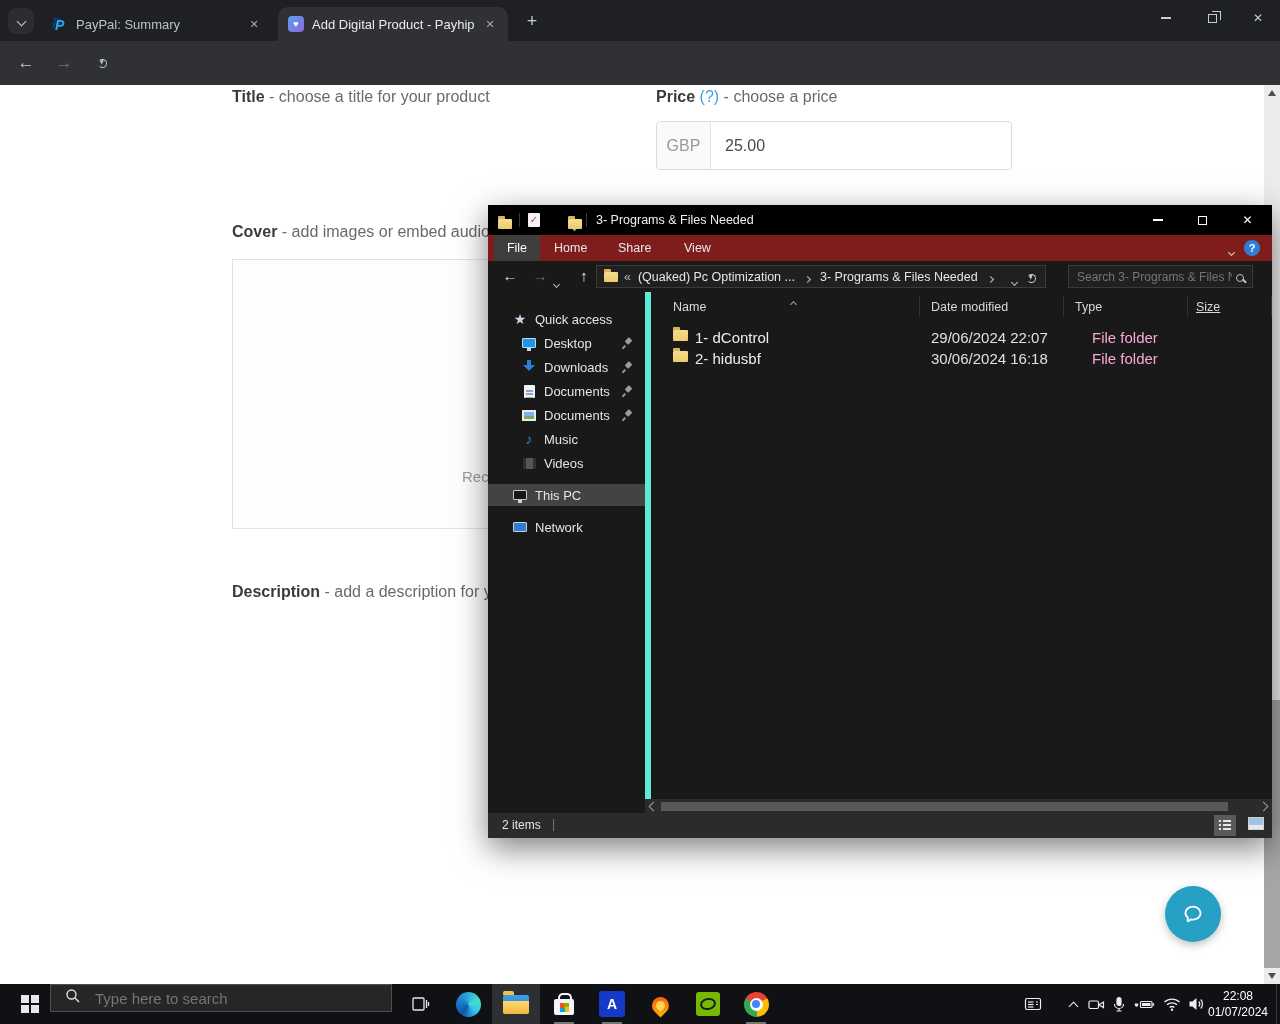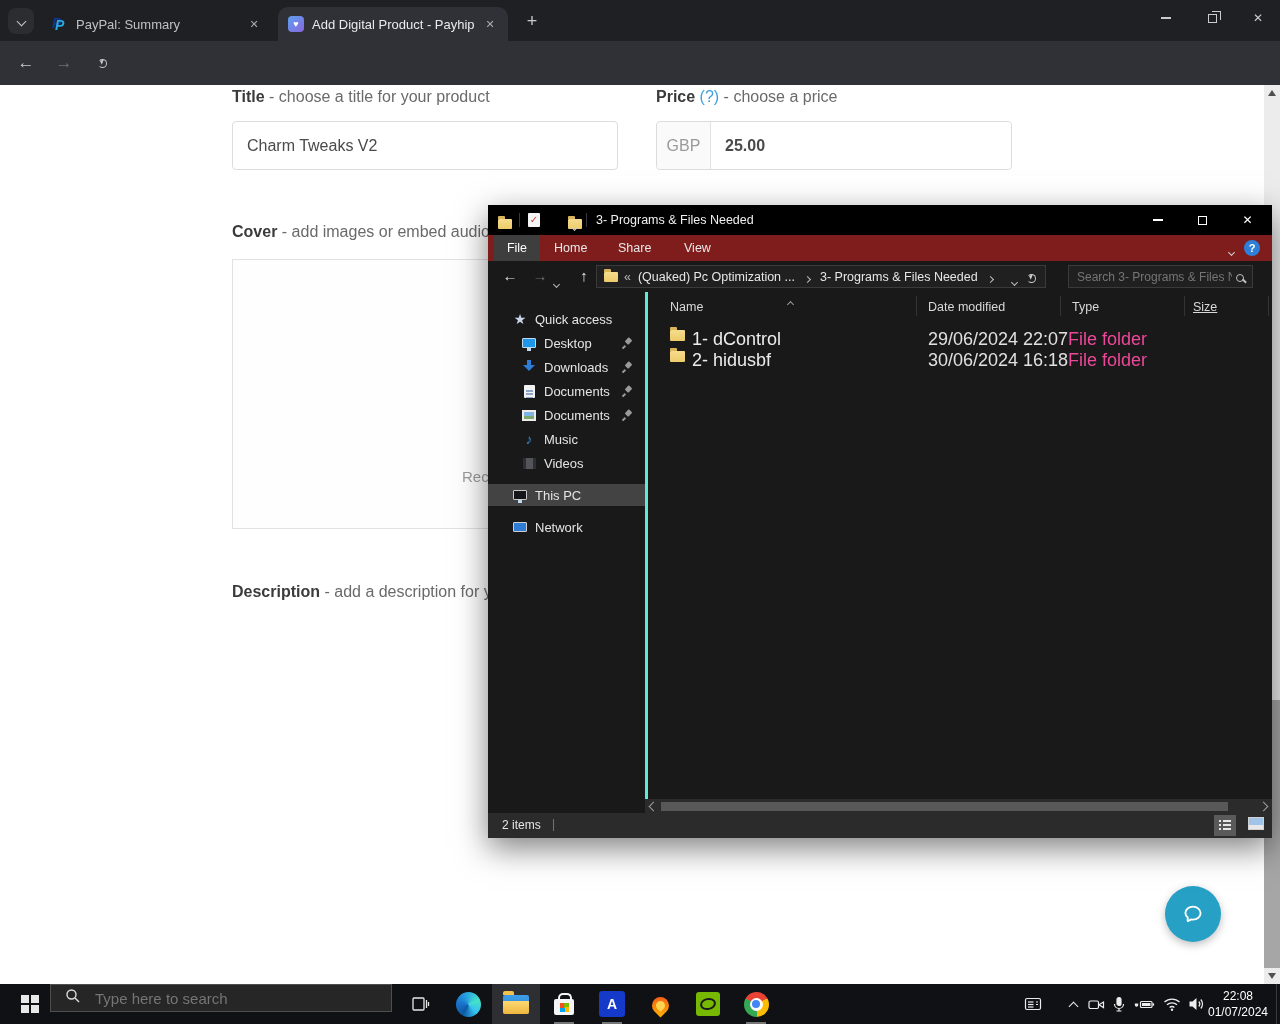--- a/index.html
+++ b/index.html
@@ -78,21 +78,21 @@
   .field-label b { color:#3B3B3B; }
   .help-link { color:#41A0DC; }
   #title-label { left:232px; top:3px; }
   #price-label { left:656px; top:3px; }
   .text-input { border:1px solid #DCDCDC; border-radius:4px; background:#fff; font-size:16px; color:#4A4A4A;
                 font-family:inherit; padding:0 14px; outline:none; }
   #title-input { left:232px; top:36px; width:386px; height:49px; }
   #price-wrap { left:656px; top:36px; width:356px; height:49px; border:1px solid #DCDCDC; border-radius:4px; display:flex; }
   #currency-prefix { width:54px; background:#FAFAFA; border-right:1px solid #E3E3E3; color:#9A9A9A;
                      font-size:16px; display:flex; align-items:center; justify-content:center; border-radius:4px 0 0 4px; }
-  #price-input { flex:1; border:none; border-radius:0 4px 4px 0;font-weight:bold; }
+  #price-input { flex:1; border:none; border-radius:0 4px 4px 0; }
   #cover-label { left:232px; top:138px; }
   #cover-box { left:232px; top:174px; width:780px; height:270px; border:1px solid #E2E2E2; background:#FEFEFE; }
   #cover-hint { left:462px; top:383px; font-size:15px; color:#9B9B9B; }
   #desc-label { left:232px; top:498px; }
   #editor { left:232px; top:532px; width:798px; height:341px; border:1px solid #D9D9D9; background:#fff; }
   #editor-toolbar { position:absolute; left:0; top:0; right:0; height:43px; border-bottom:1px solid #E6E6E6; }
   #style-select { position:absolute; left:17px; top:12px; font-size:14px; color:#555; }
   .updown { position:absolute; left:96px; top:13px; width:10px; height:16px; }
   .updown::before { content:""; position:absolute; left:1px; top:1px; border:4px solid transparent; border-bottom-color:#555; border-top:none; }
   .updown::after  { content:""; position:absolute; left:1px; bottom:1px; border:4px solid transparent; border-top-color:#555; border-bottom:none; }
@@ -173,31 +173,31 @@
   .ic-down { position:relative; width:12px; height:14px; }
   .ic-down::before { content:""; position:absolute; left:4px; top:0; width:4px; height:6px; background:#2E7CD6; }
   .ic-down::after { content:""; position:absolute; left:0; top:5px; border:6px solid transparent; border-top:6px solid #2E7CD6; border-bottom:none; }
   .ic-doc { width:11px; height:13px; background:#F2F2F2; border-radius:1px;
             background-image:repeating-linear-gradient(#F2F2F2 0 2px, #8FA6C8 2px 3.5px); background-size:7px 100%; background-position:2px 3px; background-repeat:no-repeat; }
   .ic-pic { width:14px; height:11px; border:2px solid #ECECEC; background:linear-gradient(#7FB2E5 55%, #7BA86B 55%); }
   .ic-music { color:#3C86C4; font-size:14px; }
   .ic-film { width:13px; height:11px; background:#54555A; border-left:3px solid #2E2F33; border-right:3px solid #2E2F33; }
   .ic-net { position:relative; width:14px; height:10px; border:1px solid #CFCFCF; background:#2E7CD6; border-radius:1px; }
 
-  #ex-files { position:absolute; left:157px; top:0; right:0; height:100%; border-left:3px solid #5eead4; }
+  #ex-files { position:absolute; left:157px; top:0; right:0; height:100%; border-left:6px solid #5eead4; }
   .col-head { position:absolute; top:8px; font-size:12.5px; color:#D8D8D8; }
   #col-name { left:22px; } #col-date { left:280px; } #col-type { left:424px; } #col-size { left:545px;text-decoration:underline; }
   .col-sep { position:absolute; top:4px; width:1px; height:20px; background:#333; }
   #sort-caret { position:absolute; left:140px; top:1px; color:#9A9A9A; }
-  .file-row { position:absolute; left:0; right:8px; height:21px; font-size:18px; color:#ECECEC; }
+  .file-row { position:absolute; left:0; right:8px; height:21px; font-size:15px; color:#ECECEC; }
   #file-row-0 { top:34px; } #file-row-1 { top:55px; }
   .file-row .folder { position:absolute; left:22px; top:4px; width:15px; height:11px; }
   .f-name { position:absolute; left:44px; top:3px; }
   .f-date { position:absolute; left:280px; top:3px; color:#E0E0E0; }
-  .f-type { position:absolute; left:420px; top:3px; color:#ec4899; }
+  .f-type { position:absolute; left:441px; top:3px; color:#f9a8d4; }
 
   #ex-hscroll { position:absolute; left:157px; right:0; top:594px; height:14px; background:#2B2B2B; color:#9E9E9E; }
   #ex-hscroll .chev.left { position:absolute; left:5px; top:4px; }
   #ex-hscroll .chev.right { position:absolute; right:5px; top:4px; }
   #hthumb { position:absolute; left:16px; right:44px; top:2.5px; height:9px; background:#585858; }
 
   #ex-statusbar { position:absolute; left:0; top:608px; right:0; height:25px; background:#2B2B2B; font-size:12px; }
   #status-items { position:absolute; left:14px; top:5px; color:#E6E6E6; }
   #status-div { position:absolute; left:64px; top:4px; color:#777; }
   #view-details-btn { position:absolute; right:36px; top:2px; width:22px; height:21px; background:#5A5A5A; }
@@ -314,21 +314,20 @@
 
     <div id="profile-avatar" class="abs">I</div>
     <div id="menu-kebab" class="abs">⋮</div>
   </div>
 
   <div id="page" class="abs">
 
     <div id="title-label" class="abs field-label nowrap">
       <b>Title</b><span> - choose a title for your product</span>
     </div>
-    <input id="title-input" class="abs text-input" value="Charm Tweaks V2" style="">
 
     <div id="price-label" class="abs field-label nowrap">
       <b>Price</b>&nbsp;<span class="help-link">(?)</span><span> - choose a price</span>
     </div>
     <div id="price-wrap" class="abs">
       <div id="currency-prefix">GBP</div>
       <input id="price-input" class="text-input" value="25.00" style="">
     </div>
 
     <div id="cover-label" class="abs field-label nowrap">

